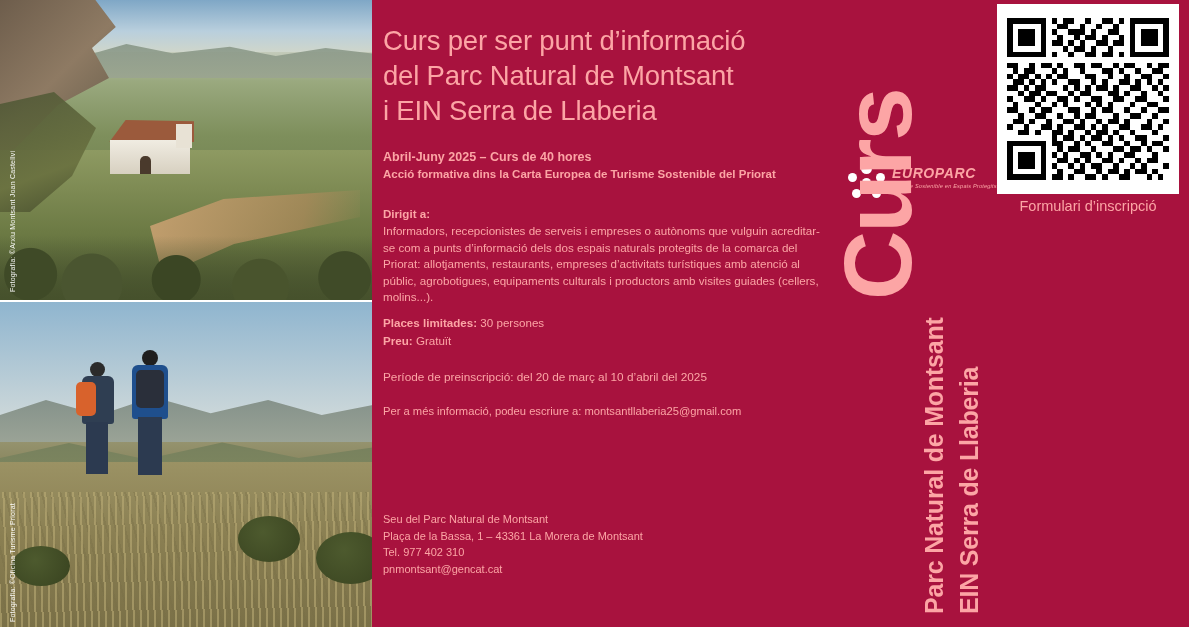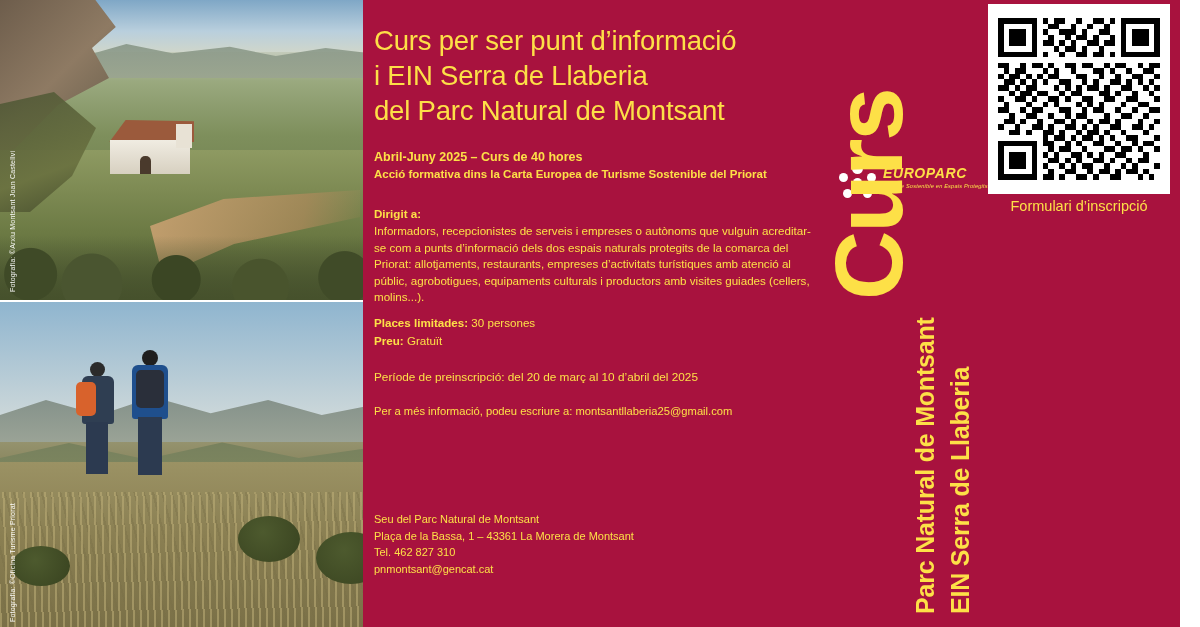--- a/index.html
+++ b/index.html
@@ -144,24 +144,24 @@
     white-space: nowrap;
     transform-origin: 0 0;
     opacity: .95;
   }
   .credit-top { left: 9px; top: 292px; transform: rotate(-90deg); }
   .credit-bottom { left: 9px; top: 622px; transform: rotate(-90deg); }
 
   
   .panel {
     position: absolute;
-    left: 363px; top: 0;
+    left: 372px; top: 0;
     width: 817px; height: 627px;
     background: #a8123e;
-    color: #fde047;
+    color: #fca5a5;
   }
 
   .title {
     position: absolute;
     left: 11px; top: 24px;
     width: 470px;
     font-size: 27.5px;
     line-height: 1.27;
     font-weight: 400;
     letter-spacing: -0.2px;
@@ -310,22 +310,22 @@
     </div>
 
     <div class="credit credit-top">Fotografia: ©Arxiu Montsant Joan Castellvi</div>
     <div class="credit credit-bottom">Fotografia: ©Oficina Turisme Priorat</div>
   </div>
 
   <div class="panel">
 
     <div class="title">
       <div>Curs per ser punt d’informació</div>
+      <div>del Parc Natural de Montsant</div>
       <div>i EIN Serra de Llaberia</div>
-      <div>del Parc Natural de Montsant</div>
     </div>
 
     <div class="dates">
       <div>Abril-Juny 2025 – Curs de 40 hores</div>
       <div class="sub">Acció formativa dins la Carta Europea de Turisme Sostenible del Priorat</div>
     </div>
 
     <div class="block b-dirigit">
       <span class="h">Dirigit a:</span>
       <span>Informadors, recepcionistes de serveis i empreses o autònoms que vulguin acreditar-se com a punts d’informació dels dos espais naturals protegits de la comarca del Priorat: allotjaments, restaurants, empreses d’activitats turístiques amb atenció al públic, agrobotigues, equipaments culturals i productors amb visites guiades (cellers, molins...).</span>
@@ -345,21 +345,21 @@
     <div class="block b-periode">
       <b>Període de preinscripció:</b>
       <span>del 20 de març al 10 d’abril del 2025</span>
     </div>
 
     <div class="block b-info">Per a més informació, podeu escriure a: montsantllaberia25@gmail.com</div>
 
     <div class="address">
       <div>Seu del Parc Natural de Montsant</div>
       <div>Plaça de la Bassa, 1 – 43361 La Morera de Montsant</div>
-      <div>Tel. 462 827 310</div>
+      <div>Tel. 977 402 310</div>
       <div>pnmontsant@gencat.cat</div>
     </div>
 
     <div class="europarc">
       <div class="dots">
         <span style="left:13px;top:0;width:11px;height:11px;"></span>
         <span style="left:0px;top:10px;width:9px;height:9px;"></span>
         <span style="left:28px;top:10px;width:9px;height:9px;"></span>
         <span style="left:4px;top:26px;width:9px;height:9px;"></span>
         <span style="left:24px;top:26px;width:9px;height:9px;"></span>

